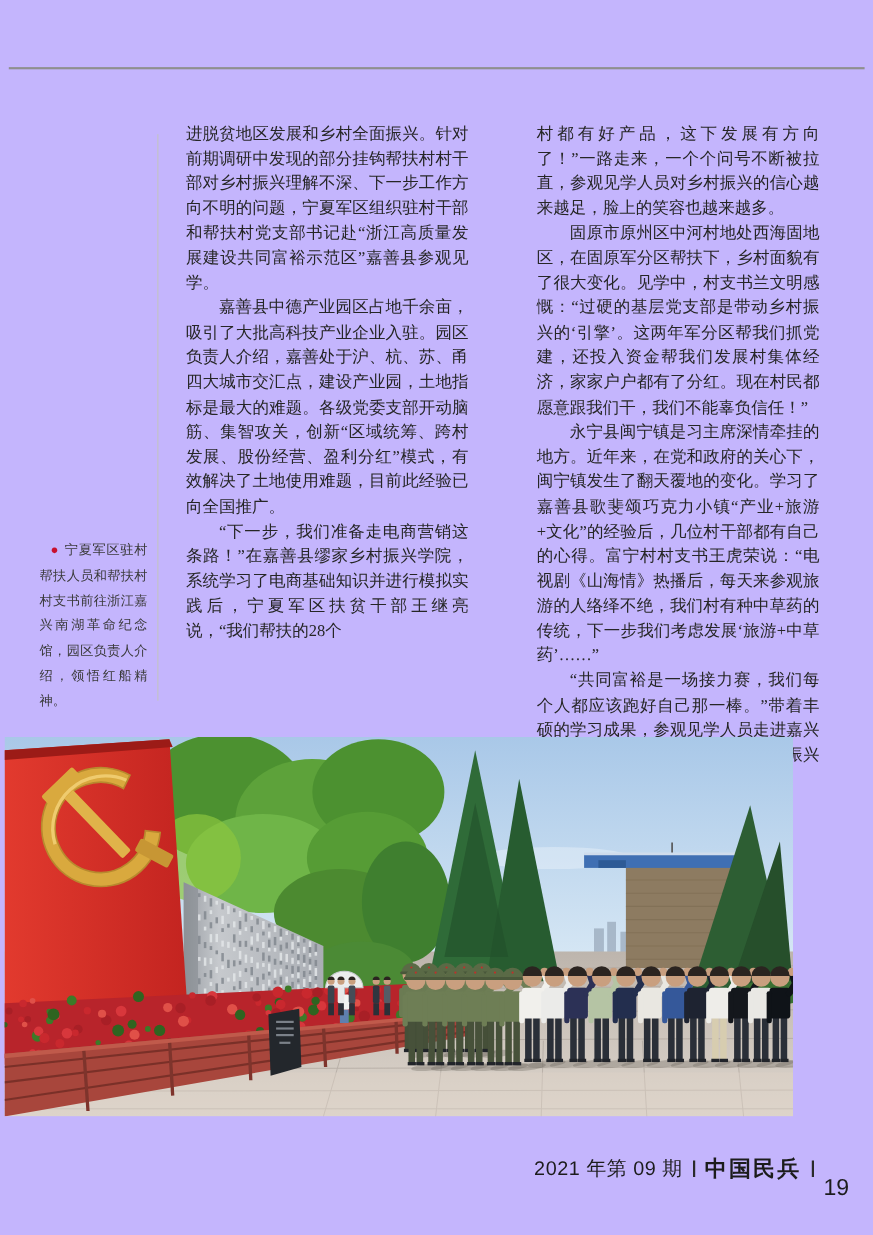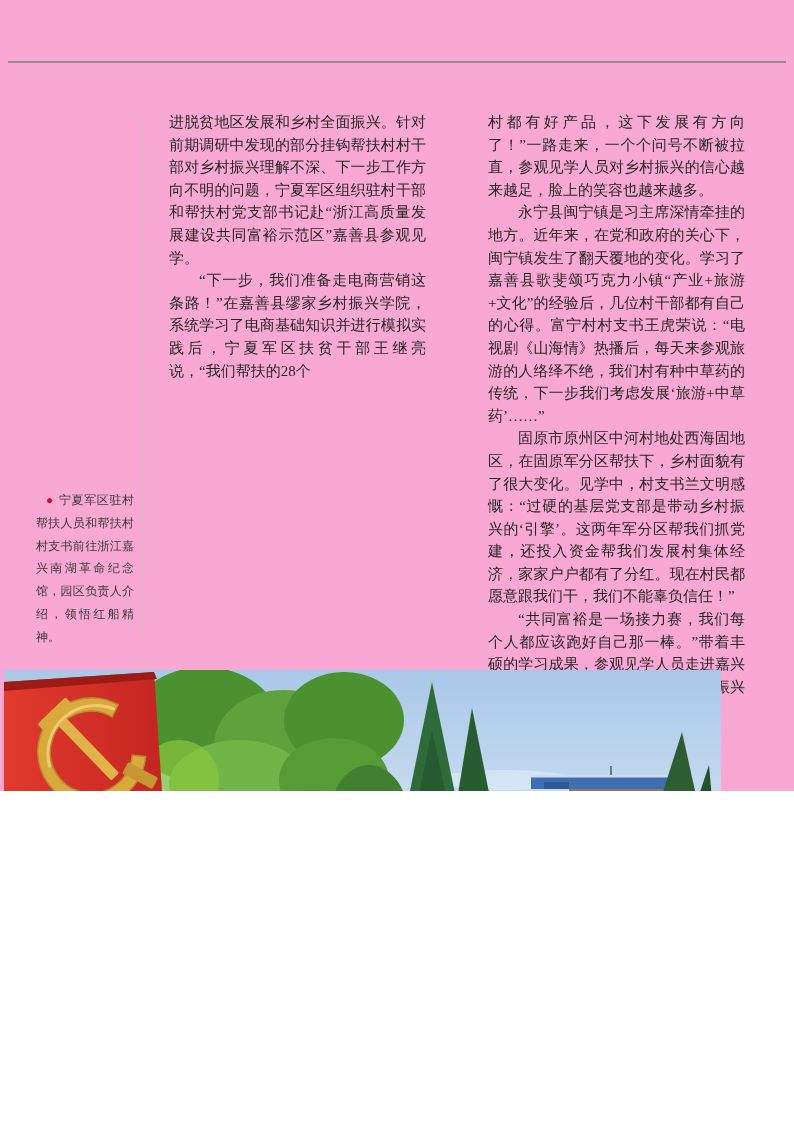--- a/index.html
+++ b/index.html
@@ -1,16 +1,16 @@
 <!DOCTYPE html>
 <html><head>
 <meta charset="utf-8">
 <style>
   html,body{margin:0;padding:0;background:#ffffff;}
-  .page{position:relative;width:794px;height:791px;background:#f9a8d4;overflow:hidden;
+  .page{position:relative;width:794px;height:1123px;background:#c4b5fd;overflow:hidden;
         font-family:"Liberation Serif","DejaVu Serif",serif;}
   .top-rule{position:absolute;left:8px;top:61px;width:778px;height:2px;background:#8f8f8f;}
   .col-rule{position:absolute;left:143px;top:122px;width:1px;height:515px;background:#c4c4c4;}
   .col{position:absolute;top:111px;width:257px;font-size:15px;line-height:22.6px;
        color:#262626;text-align:justify;}
   .col-left{left:169px;}
   .col-right{left:468px;margin-left:20px;}
   .col p{margin:0;text-indent:2em;}
   .col p.cont{text-indent:0;}
   .caption{position:absolute;left:36px;top:489px;width:98px;
@@ -31,27 +31,28 @@
 </head>
 <body>
 
 <div class="page">
 
   <div class="top-rule"></div>
   <div class="col-rule"></div>
 
   <div class="col col-left">
     <p class="cont">进脱贫地区发展和乡村全面振兴。针对前期调研中发现的部分挂钩帮扶村村干部对乡村振兴理解不深、下一步工作方向不明的问题，宁夏军区组织驻村干部和帮扶村党支部书记赴“浙江高质量发展建设共同富裕示范区”嘉善县参观见学。</p>
+    <p>嘉善县中德产业园区占地千余亩，吸引了大批高科技产业企业入驻。园区负责人介绍，嘉善处于沪、杭、苏、甬四大城市交汇点，建设产业园，土地指标是最大的难题。各级党委支部开动脑筋、集智攻关，创新“区域统筹、跨村发展、股份经营、盈利分红”模式，有效解决了土地使用难题，目前此经验已向全国推广。</p>
     <p>“下一步，我们准备走电商营销这条路！”在嘉善县缪家乡村振兴学院，系统学习了电商基础知识并进行模拟实践后，宁夏军区扶贫干部王继亮说，“我们帮扶的28个</p>
   </div>
 
   <div class="col col-right">
     <p class="cont">村都有好产品，这下发展有方向了！”一路走来，一个个问号不断被拉直，参观见学人员对乡村振兴的信心越来越足，脸上的笑容也越来越多。</p>
+    <p>固原市原州区中河村地处西海固地区，在固原军分区帮扶下，乡村面貌有了很大变化。见学中，村支书兰文明感慨：“过硬的基层党支部是带动乡村振兴的‘引擎’。这两年军分区帮我们抓党建，还投入资金帮我们发展村集体经济，家家户户都有了分红。现在村民都愿意跟我们干，我们不能辜负信任！”</p>
     <p>永宁县闽宁镇是习主席深情牵挂的地方。近年来，在党和政府的关心下，闽宁镇发生了翻天覆地的变化。学习了嘉善县歌斐颂巧克力小镇“产业+旅游+文化”的经验后，几位村干部都有自己的心得。富宁村村支书王虎荣说：“电视剧《山海情》热播后，每天来参观旅游的人络绎不绝，我们村有种中草药的传统，下一步我们考虑发展‘旅游+中草药’……”</p>
-    <p>固原市原州区中河村地处西海固地区，在固原军分区帮扶下，乡村面貌有了很大变化。见学中，村支书兰文明感慨：“过硬的基层党支部是带动乡村振兴的‘引擎’。这两年军分区帮我们抓党建，还投入资金帮我们发展村集体经济，家家户户都有了分红。现在村民都愿意跟我们干，我们不能辜负信任！”</p>
     <p><span>“共同富裕是一场接力赛，我们每个人都应该跑好自己那一棒。”带着丰硕的学习成果，参观见学人员走进嘉兴南湖，重温入党誓词，强化为乡村振兴担当作为的使命意识。</span><svg class="endmark" viewBox="0 0 12 15">
           <path d="M6 0 L12 2 V8 C12 12 9 14 6 14.8 C3 14 0 12 0 8 V2 Z" fill="#cf2a20"></path>
           <path d="M6 3 L8.6 4 V7.4 C8.6 9.6 7.4 10.8 6 11.4 C4.6 10.8 3.4 9.6 3.4 7.4 V4 Z" fill="#ffffff" opacity="0.85"></path>
           <path d="M6 5 L7.2 7.2 L6 9.6 L4.8 7.2 Z" fill="#cf2a20"></path>
         </svg></p>
   </div>
 
   <div class="caption">
     <p><span class="bullet">●</span><span>宁夏军区驻村帮扶人员和帮扶村村支书前往浙江嘉兴南湖革命纪念馆，园区负责人介绍，领悟红船精神。</span></p>
   </div>

